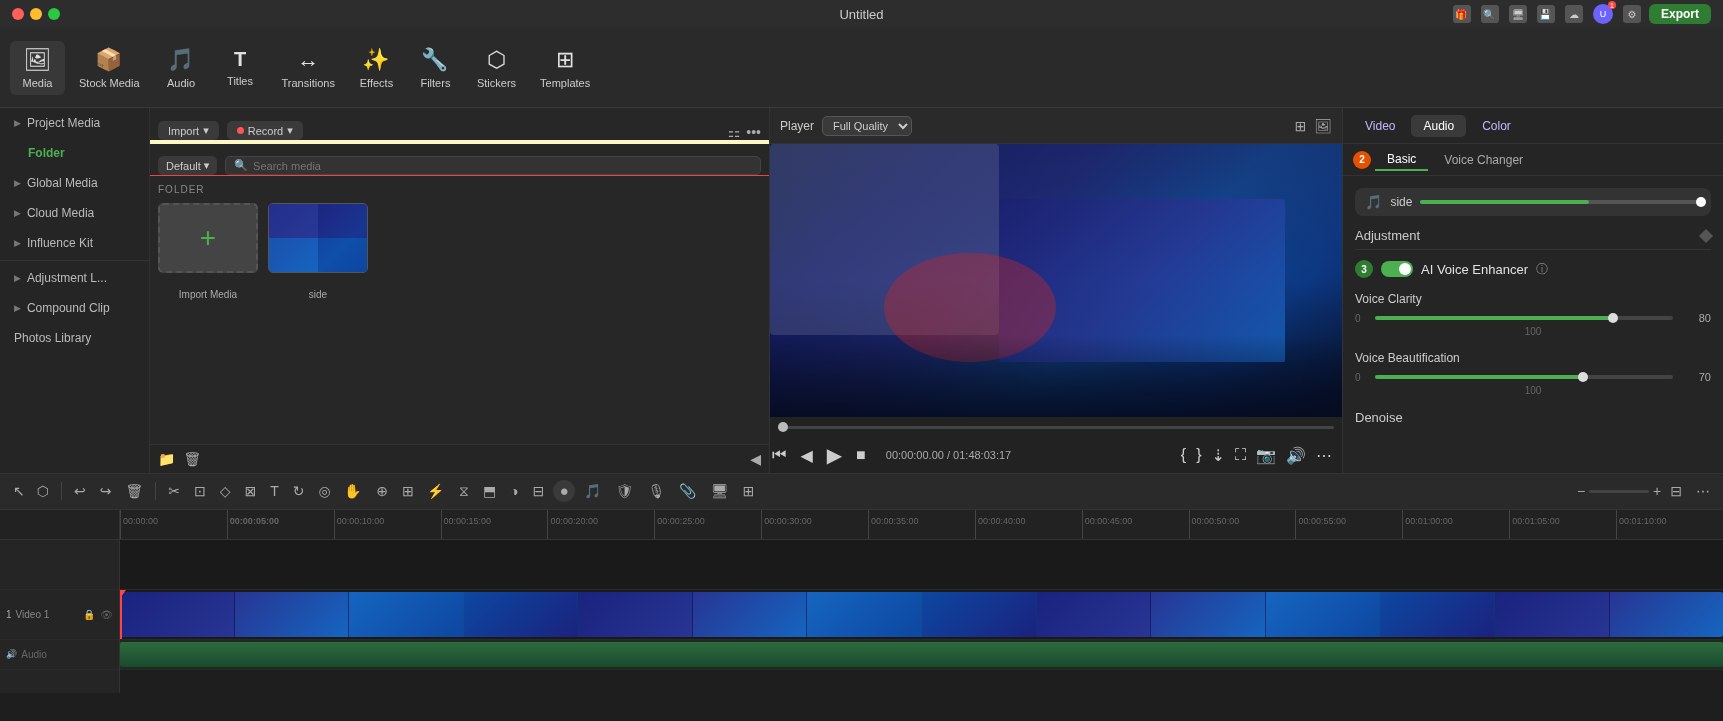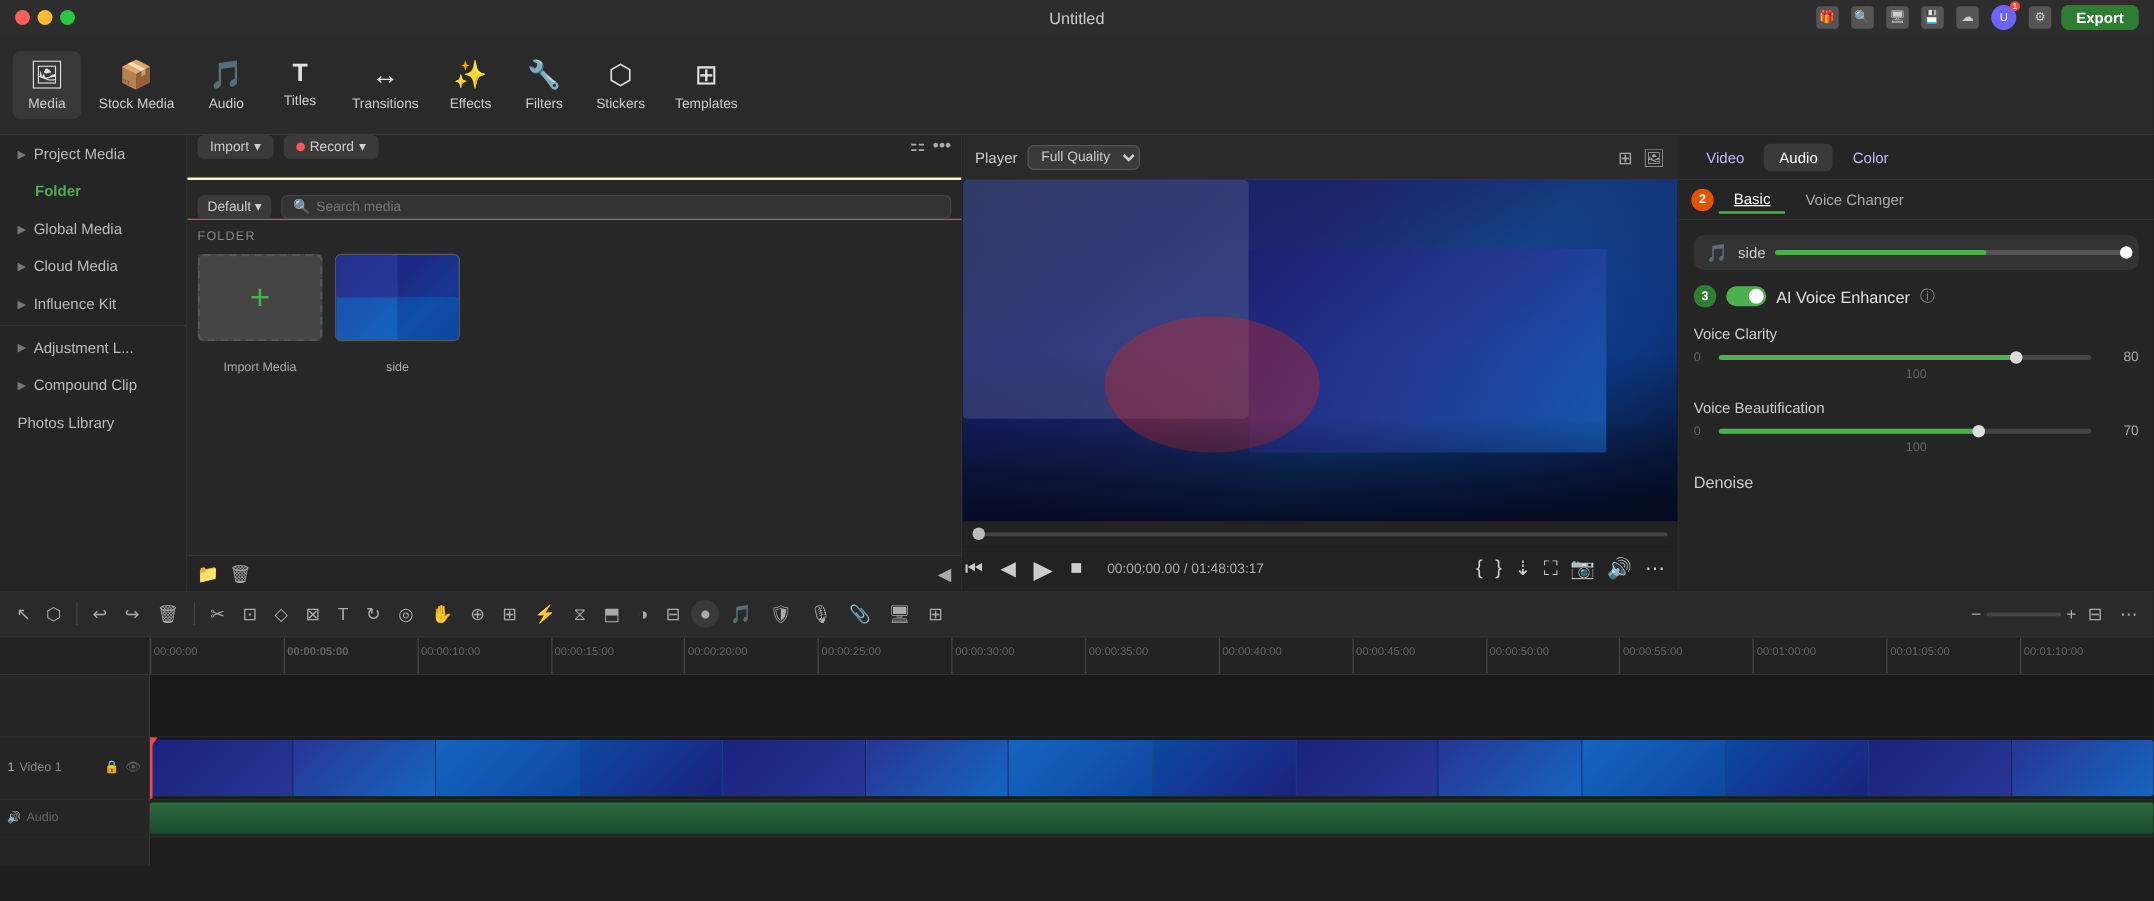--- a/index.html
+++ b/index.html
@@ -29,21 +29,21 @@
 
     
     .left-panel { width: 150px; background: #252525; border-right: 1px solid #333; display: flex; flex-direction: column; overflow-y: auto; }
     .left-panel-item { padding: 8px 14px; font-size: 12px; color: #bbb; cursor: pointer; display: flex; align-items: center; gap: 6px; }
     .left-panel-item.active { color: #4caf50; font-weight: 600; }
     .left-panel-item .arrow { font-size: 9px; color: #777; }
     .left-panel-divider { height: 1px; background: #333; margin: 2px 0; }
 
     
     .media-panel { width: 620px; background: #272727; border-right: 1px solid #333; display: flex; flex-direction: column; }
-    .media-toolbar { height: 36px; display: flex; align-items: flex-start; padding: 0 8px; gap: 8px; border-bottom: 2px solid #fef9c3; }
+    .media-toolbar { height: 36px; display: flex; align-items: flex-end; padding: 0 8px; gap: 8px; border-bottom: 4px solid #fef9c3; }
     .media-btn { background: #3a3a3a; border: none; color: #ccc; border-radius: 5px; padding: 3px 10px; font-size: 11px; cursor: pointer; display: flex; align-items: center; gap: 4px; }
     .media-btn-record { background: #3a3a3a; }
     .record-dot { width: 7px; height: 7px; background: #f55; border-radius: 50%; }
     .media-right-icons { margin-left: auto; display: flex; gap: 6px; }
     .media-icon-btn { background: none; border: none; color: #aaa; cursor: pointer; font-size: 14px; }
 
     .media-filter { height: 32px; display: flex; align-items: flex-end; padding: 0 8px; gap: 8px; border-bottom: 1px solid #ef4444; }
     .filter-btn { background: #3a3a3a; border: none; color: #ccc; border-radius: 5px; padding: 3px 8px; font-size: 11px; cursor: pointer; display: flex; align-items: center; gap: 3px; }
     .search-box { flex: 1; background: #333; border: 1px solid #444; border-radius: 5px; padding: 2px 8px; color: #ccc; font-size: 11px; display: flex; align-items: center; gap: 5px; }
     .search-icon-small { font-size: 11px; color: #888; }
@@ -77,21 +77,21 @@
     .ctrl-extras { margin-left: auto; display: flex; gap: 6px; padding-right: 8px; }
 
     
     .right-panel { width: 380px; background: #252525; display: flex; flex-direction: column; }
     .right-tabs { height: 36px; display: flex; align-items: center; border-bottom: 1px solid #333; padding: 0 10px; gap: 4px; }
     .right-tab { padding: 4px 12px; font-size: 12px; color: #c4b5fd; cursor: pointer; border-radius: 5px; }
     .right-tab.active { background: #3a3a3a; color: #fff; }
 
     .right-subtabs { height: 32px; display: flex; align-items: center; border-bottom: 1px solid #333; padding: 0 10px; gap: 4px; }
     .right-subtab { padding: 3px 12px; font-size: 12px; color: #aaa; cursor: pointer; }
-    .right-subtab.active { color: #fff; border-bottom: 2px solid #4caf50; text-decoration: underline; }
+    .right-subtab.active { color: #fff; border-bottom: 2px solid #4caf50; }
 
     .right-content { flex: 1; overflow-y: auto; padding: 12px; }
 
     .chip-row { display: flex; align-items: center; gap: 8px; background: #333; border-radius: 8px; padding: 6px 10px; margin-bottom: 12px; }
     .chip-icon { font-size: 14px; }
     .chip-label { font-size: 12px; color: #ccc; }
     .chip-slider-wrap { flex: 1; height: 4px; background: #555; border-radius: 2px; position: relative; cursor: pointer; }
     .chip-slider-fill { height: 100%; background: #4caf50; border-radius: 2px; }
     .chip-slider-thumb { width: 10px; height: 10px; background: #fff; border-radius: 50%; position: absolute; top: -3px; right: -5px; }
 
@@ -369,20 +369,26 @@
 
         <div class="chip-row">
           <span class="chip-icon">🎵</span>
           <span class="chip-label">side</span>
           <div class="chip-slider-wrap">
             <div class="chip-slider-fill" style="width: 60%;"></div>
             <div class="chip-slider-thumb"></div>
           </div>
         </div>
 
+        <div class="adj-section">
+          <div class="adj-header">
+            <span class="adj-title">Adjustment</span>
+            <div class="adj-diamond" style="margin-left: auto;"></div>
+          </div>
+        </div>
 
         <div class="ai-voice-row">
           <div class="number-badge badge-green">
             <span>3</span>
           </div>
           <div class="toggle">
             <div class="toggle-thumb"></div>
           </div>
           <span class="ai-voice-label">AI Voice Enhancer</span>
           <span class="info-icon">ⓘ</span>

